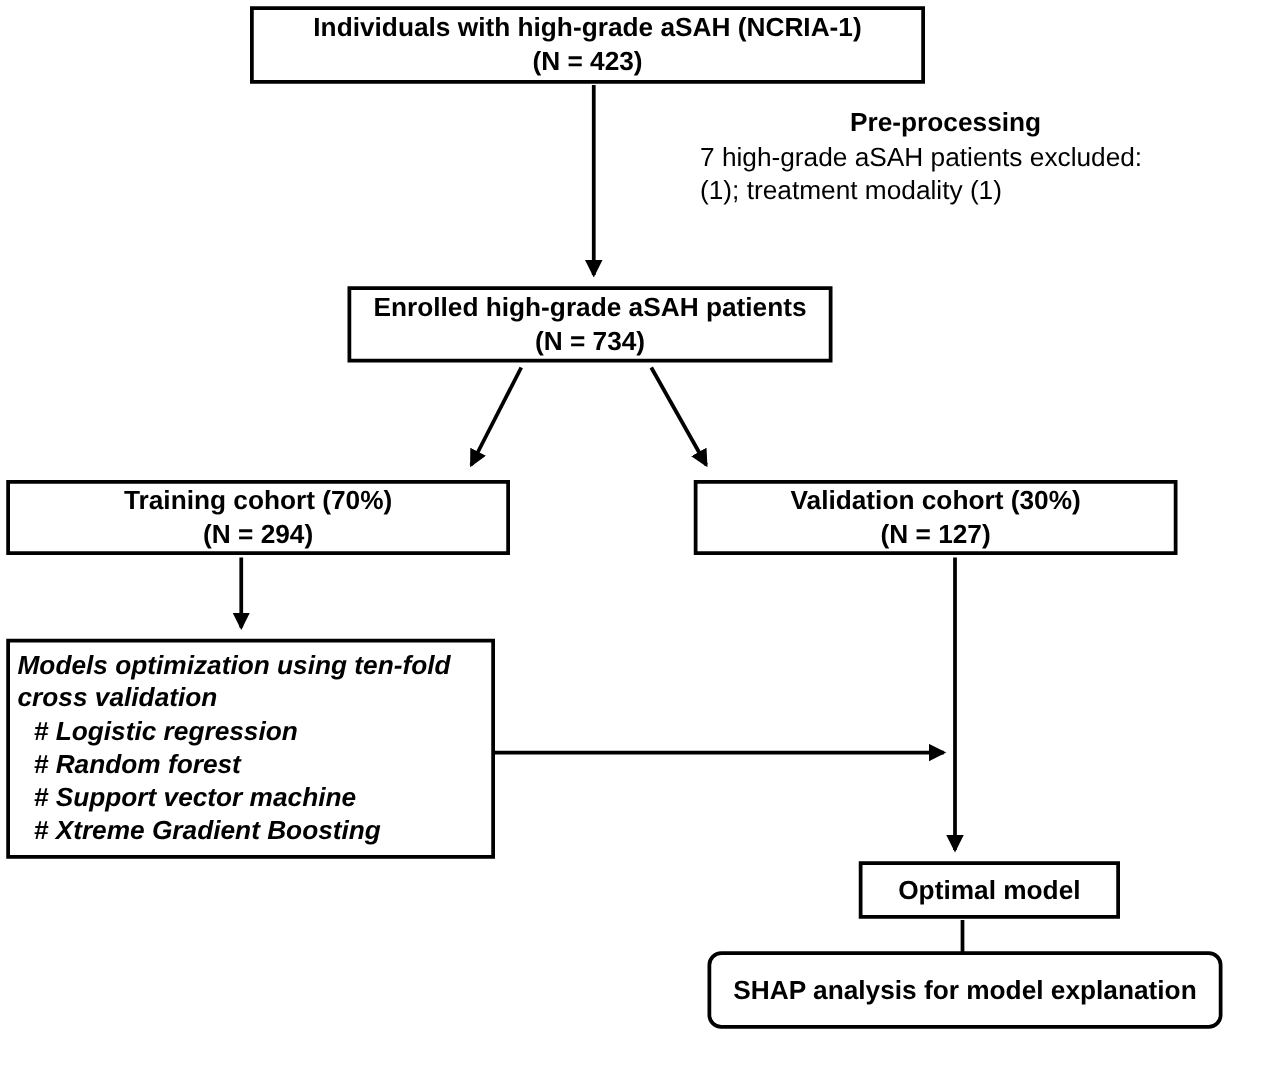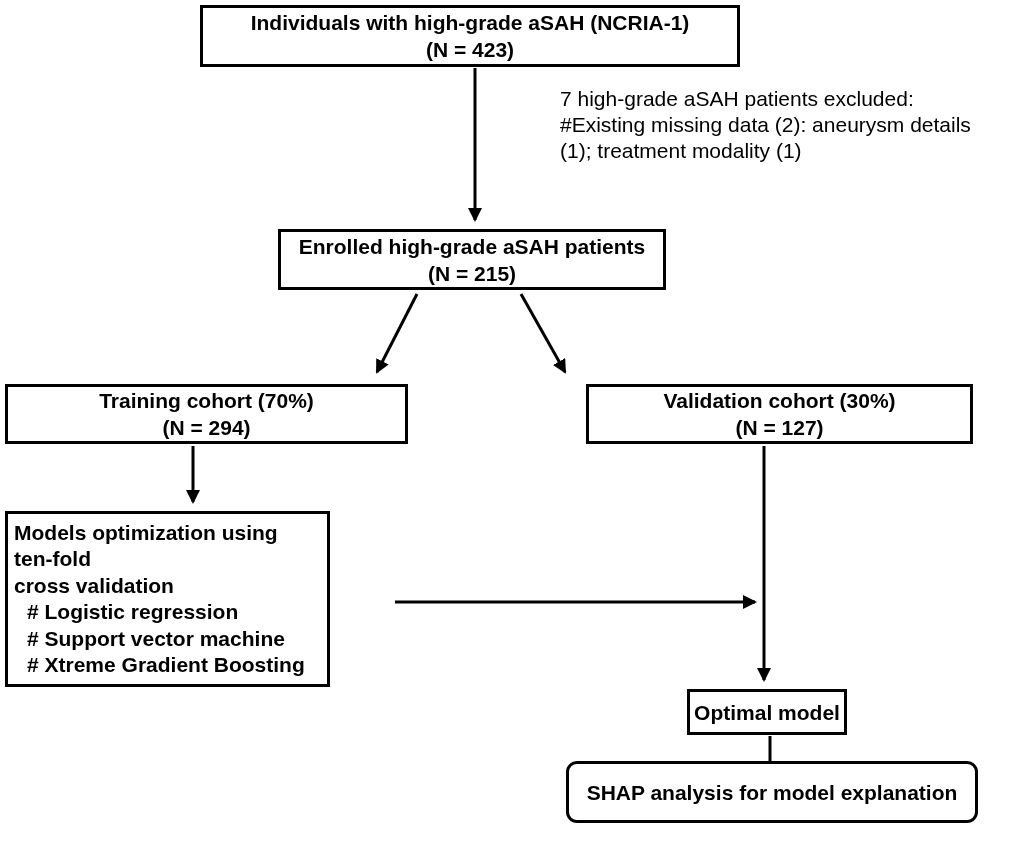--- a/index.html
+++ b/index.html
@@ -79,49 +79,50 @@
 
     <line x1="770" y1="736" x2="770" y2="793" stroke="#000" stroke-width="3" marker-end="url(#ah)"></line>
   </svg>
 
   <div class="node" style="left:200px; top:5px; width:540px; height:62px;">
     <div>Individuals with high-grade aSAH (NCRIA-1)</div>
     <div>(N = 423)</div>
   </div>
 
   <div class="annotation">
+    <div class="ann-title">Pre-processing</div>
     <div class="ann-line">7 high-grade aSAH patients excluded:</div>
-    <div class="ann-line">#Existing missing data (2): aneurysm details</div>
     <div class="ann-line">(1); treatment modality (1)</div>
   </div>
 
   <div class="node" style="left:278px; top:229px; width:388px; height:61px;">
     <div>Enrolled high-grade aSAH patients</div>
-    <div>(N = 215)</div>
+    <div>(N = 734)</div>
   </div>
 
   <div class="node" style="left:5px; top:384px; width:403px; height:60px;">
     <div>Training cohort (70%)</div>
     <div>(N = 294)</div>
   </div>
 
-  <div class="node" style="left:586px; top:384px; width:387px; height:60px;">
+  <div class="node" style="left:555px; top:384px; width:387px; height:60px;">
     <div>Validation cohort (30%)</div>
     <div>(N = 127)</div>
   </div>
 
-  <div class="node left-align" style="left:5px; top:511px; width:325px; height:176px;">
+  <div class="node left-align" style="left:5px; top:511px; width:391px; height:176px;font-style:italic;">
     <div>Models optimization using ten-fold</div>
     <div>cross validation</div>
     <div class="indent"># Logistic regression</div>
+    <div class="indent"># Random forest</div>
     <div class="indent"># Support vector machine</div>
     <div class="indent"># Xtreme Gradient Boosting</div>
   </div>
 
-  <div class="node" style="left:687px; top:689px; width:160px; height:46px;">
+  <div class="node" style="left:687px; top:689px; width:209px; height:46px;">
     <div>Optimal model</div>
   </div>
 
   <div class="node" style="left:566px; top:761px; width:412px; height:62px;border-radius:11px;">
     <div>SHAP analysis for model explanation</div>
   </div>
 
 </div>
 
 </body></html>

